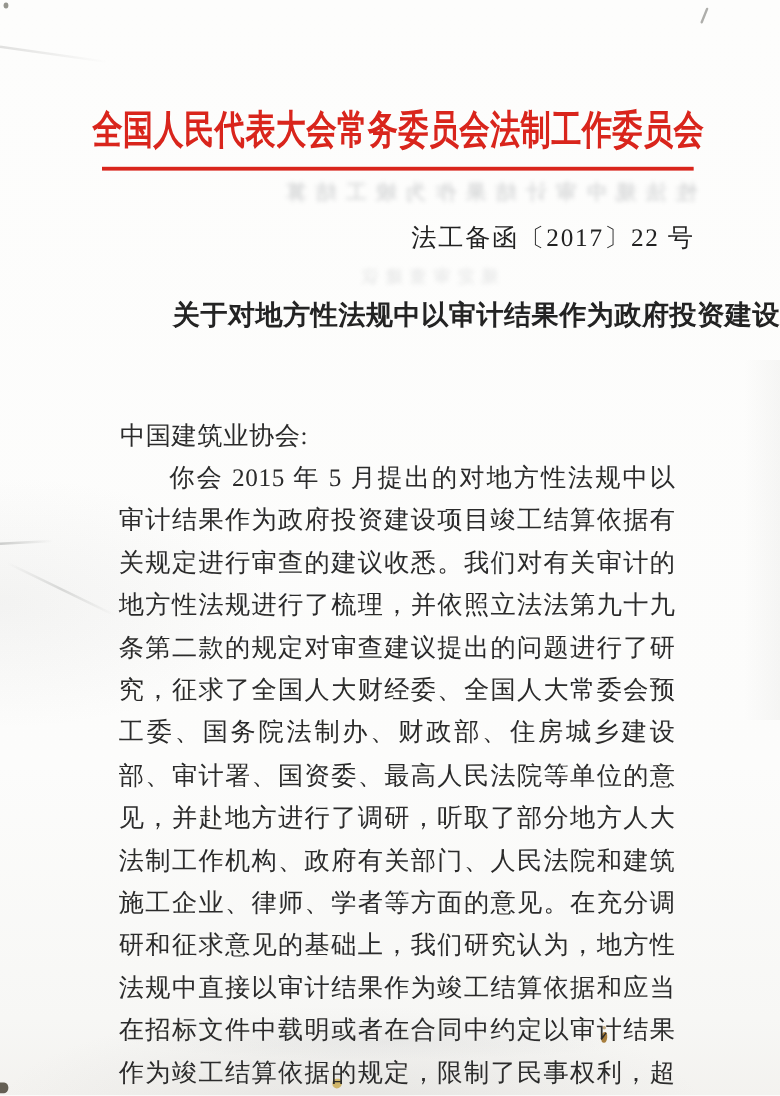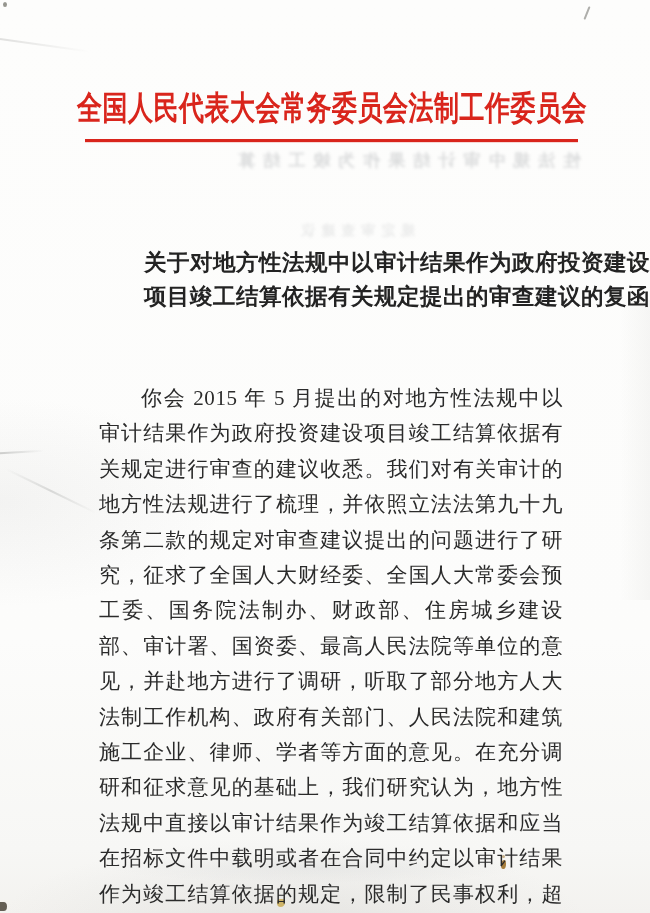--- a/index.html
+++ b/index.html
@@ -97,25 +97,26 @@
   <div class="artifact speck-brown"></div>
   <div class="artifact speck-yellow"></div>
   <div class="artifact speck-bottom-left"></div>
 
   <div class="letterhead">全国人民代表大会常务委员会法制工作委员会</div>
   <div class="red-rule"></div>
 
   <div class="bleed bleed-1">性法规中审计结果作为竣工结算</div>
   <div class="bleed bleed-2">规定审查建议</div>
 
+  <div class="doc-number">法工备函〔2017〕22 号</div>
 
   <div class="title">
     <span>关于对地方性法规中以审计结果作为政府投资建设</span><br>
-    <span>项目竣工结算依据有关规定提出的审查建议的复函</span>
   </div>
 
+  <div class="addressee">中国建筑业协会:</div>
 
   <div class="body-text">
     <p>你会 2015 年 5 月提出的对地方性法规中以审计结果作为政府投资建设项目竣工结算依据有关规定进行审查的建议收悉。我们对有关审计的地方性法规进行了梳理，并依照立法法第九十九条第二款的规定对审查建议提出的问题进行了研究，征求了全国人大财经委、全国人大常委会预工委、国务院法制办、财政部、住房城乡建设部、审计署、国资委、最高人民法院等单位的意见，并赴地方进行了调研，听取了部分地方人大法制工作机构、政府有关部门、人民法院和建筑施工企业、律师、学者等方面的意见。在充分调研和征求意见的基础上，我们研究认为，地方性法规中直接以审计结果作为竣工结算依据和应当在招标文件中载明或者在合同中约定以审计结果作为竣工结算依据的规定，限制了民事权利，超越了地方立法权限，应当予以纠正。</p>
 
   </div>
 
 </div>
 
 </body></html>

